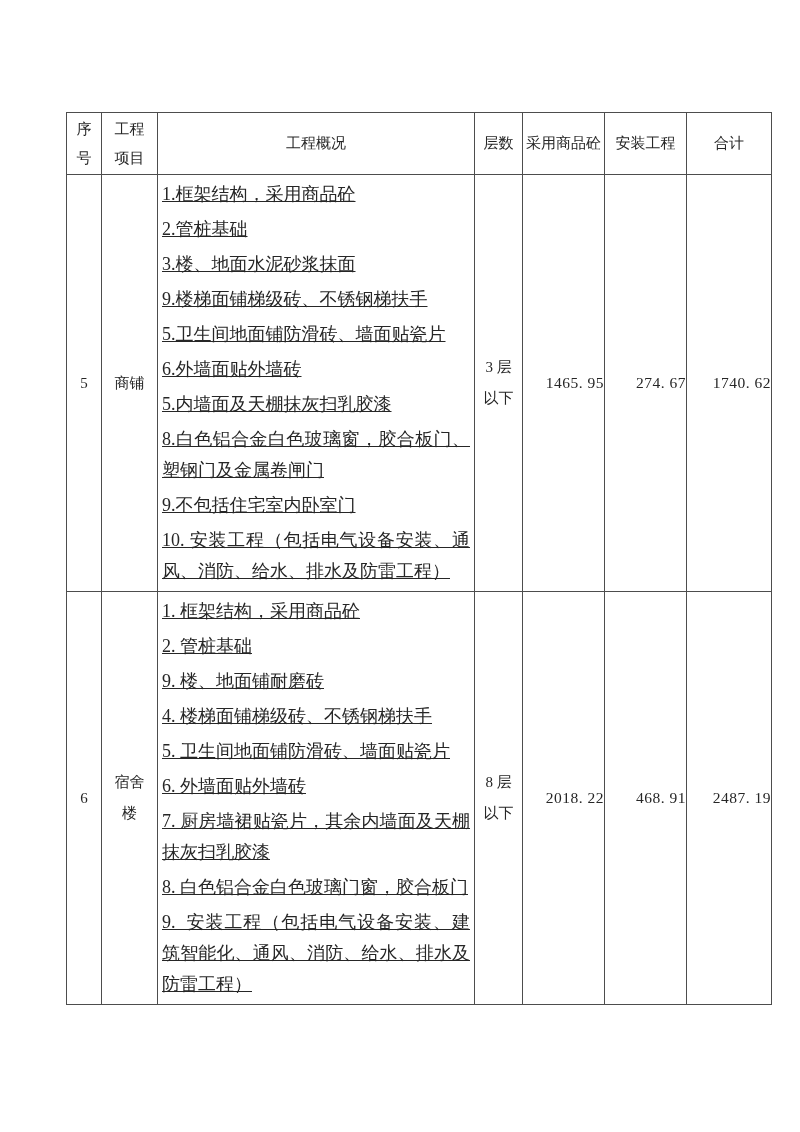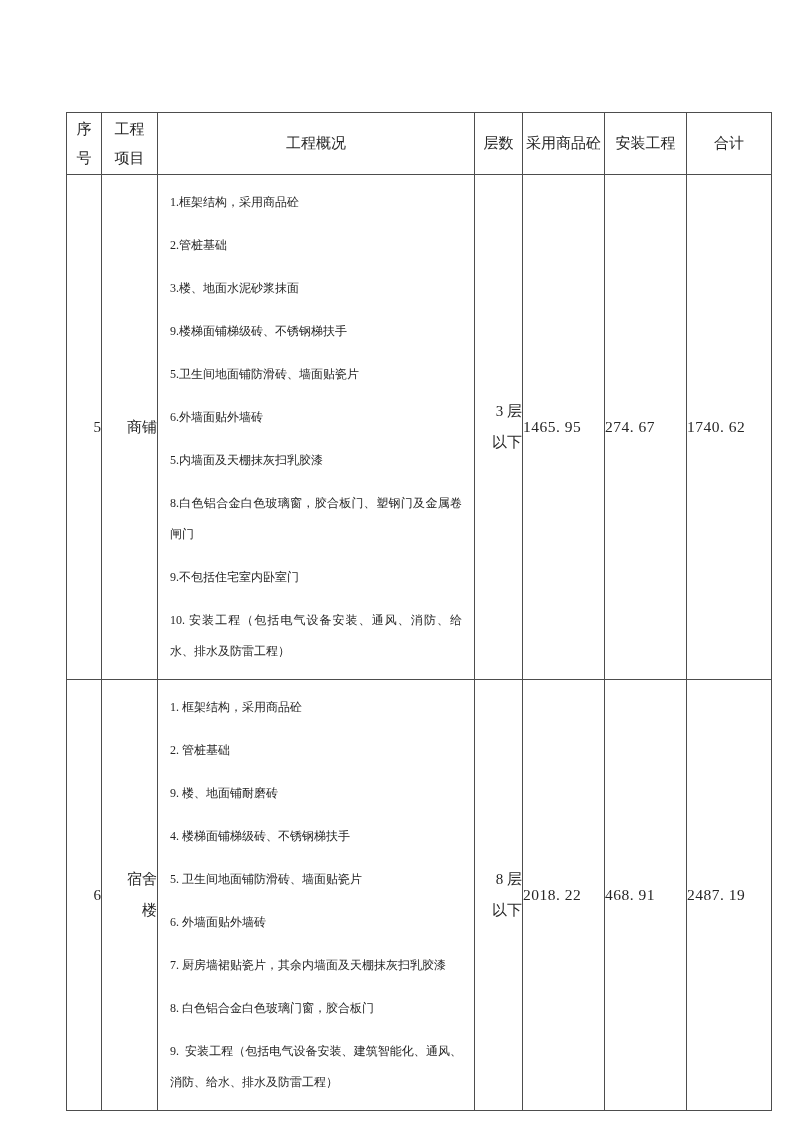--- a/index.html
+++ b/index.html
@@ -43,39 +43,40 @@
     font-size: 15px;
     line-height: 29px;
     text-align: center;
     vertical-align: middle;
   }
   .pre { white-space: pre-line; }
 
   td.c-seq, td.c-item, td.c-fl {
     font-size: 15px;
     line-height: 31px;
-    text-align: right;
+    text-align: center;
     vertical-align: middle;
   }
   td.c-num {
     font-size: 15.5px;
-    text-align: left;
+    text-align: right;
     vertical-align: middle;
     letter-spacing: 0.5px;
   }
   td.c-ov {
     vertical-align: top;
     padding: 6px 4px 0 5px;
   }
   td.c-ov p {
-    margin: 12px;
-    font-size: 12px;
+    margin: 4px;
+    font-size: 18px;
     line-height: 31px;
     text-align: justify;
     text-justify: inter-character;
+    text-decoration: underline;
   }
 </style>
 </head>
 <body>
 
 <div class="page">
   <table class="summary">
     <colgroup>
       <col style="width:35px">
       <col style="width:56px">

